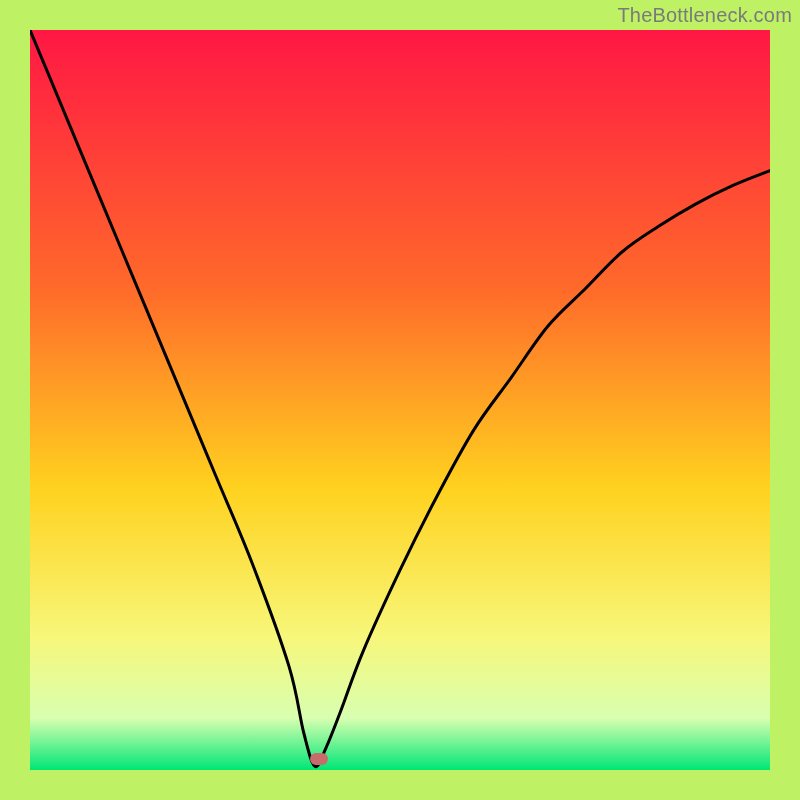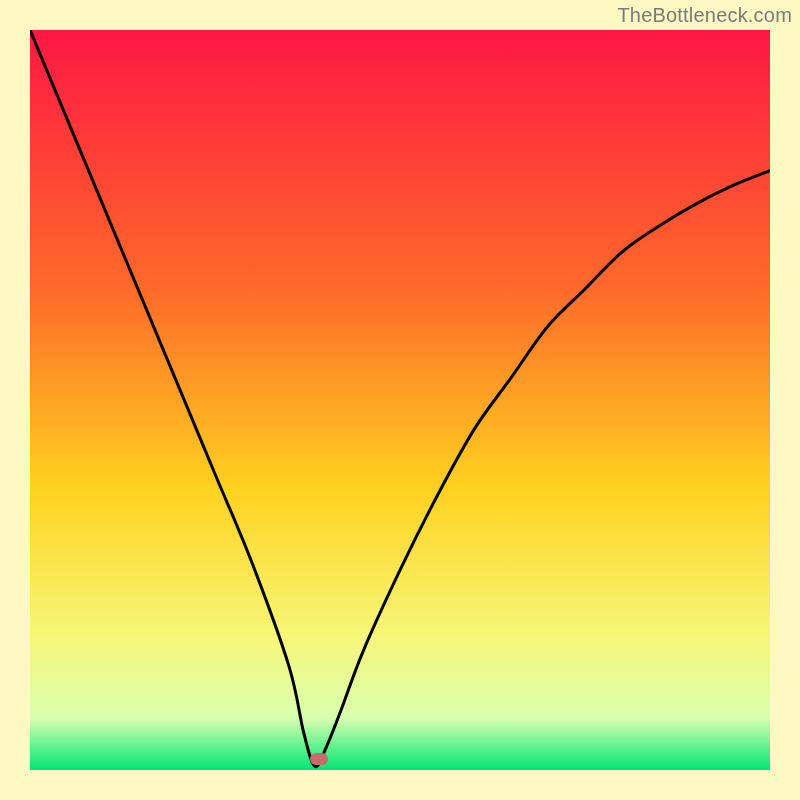--- a/index.html
+++ b/index.html
@@ -10,21 +10,21 @@
     background: #000;
     position: relative;
     font-family: Arial, Helvetica, sans-serif;
   }
   .frame {
     position: absolute;
     top: 0;
     left: 0;
     width: 800px;
     height: 800px;
-    background: #fef9c3;
+    background: #bef264;
   }
   .plot-area {
     position: absolute;
     top: 30px;
     left: 30px;
     width: 740px;
     height: 740px;
     overflow: hidden;
   }
   .gradient {

